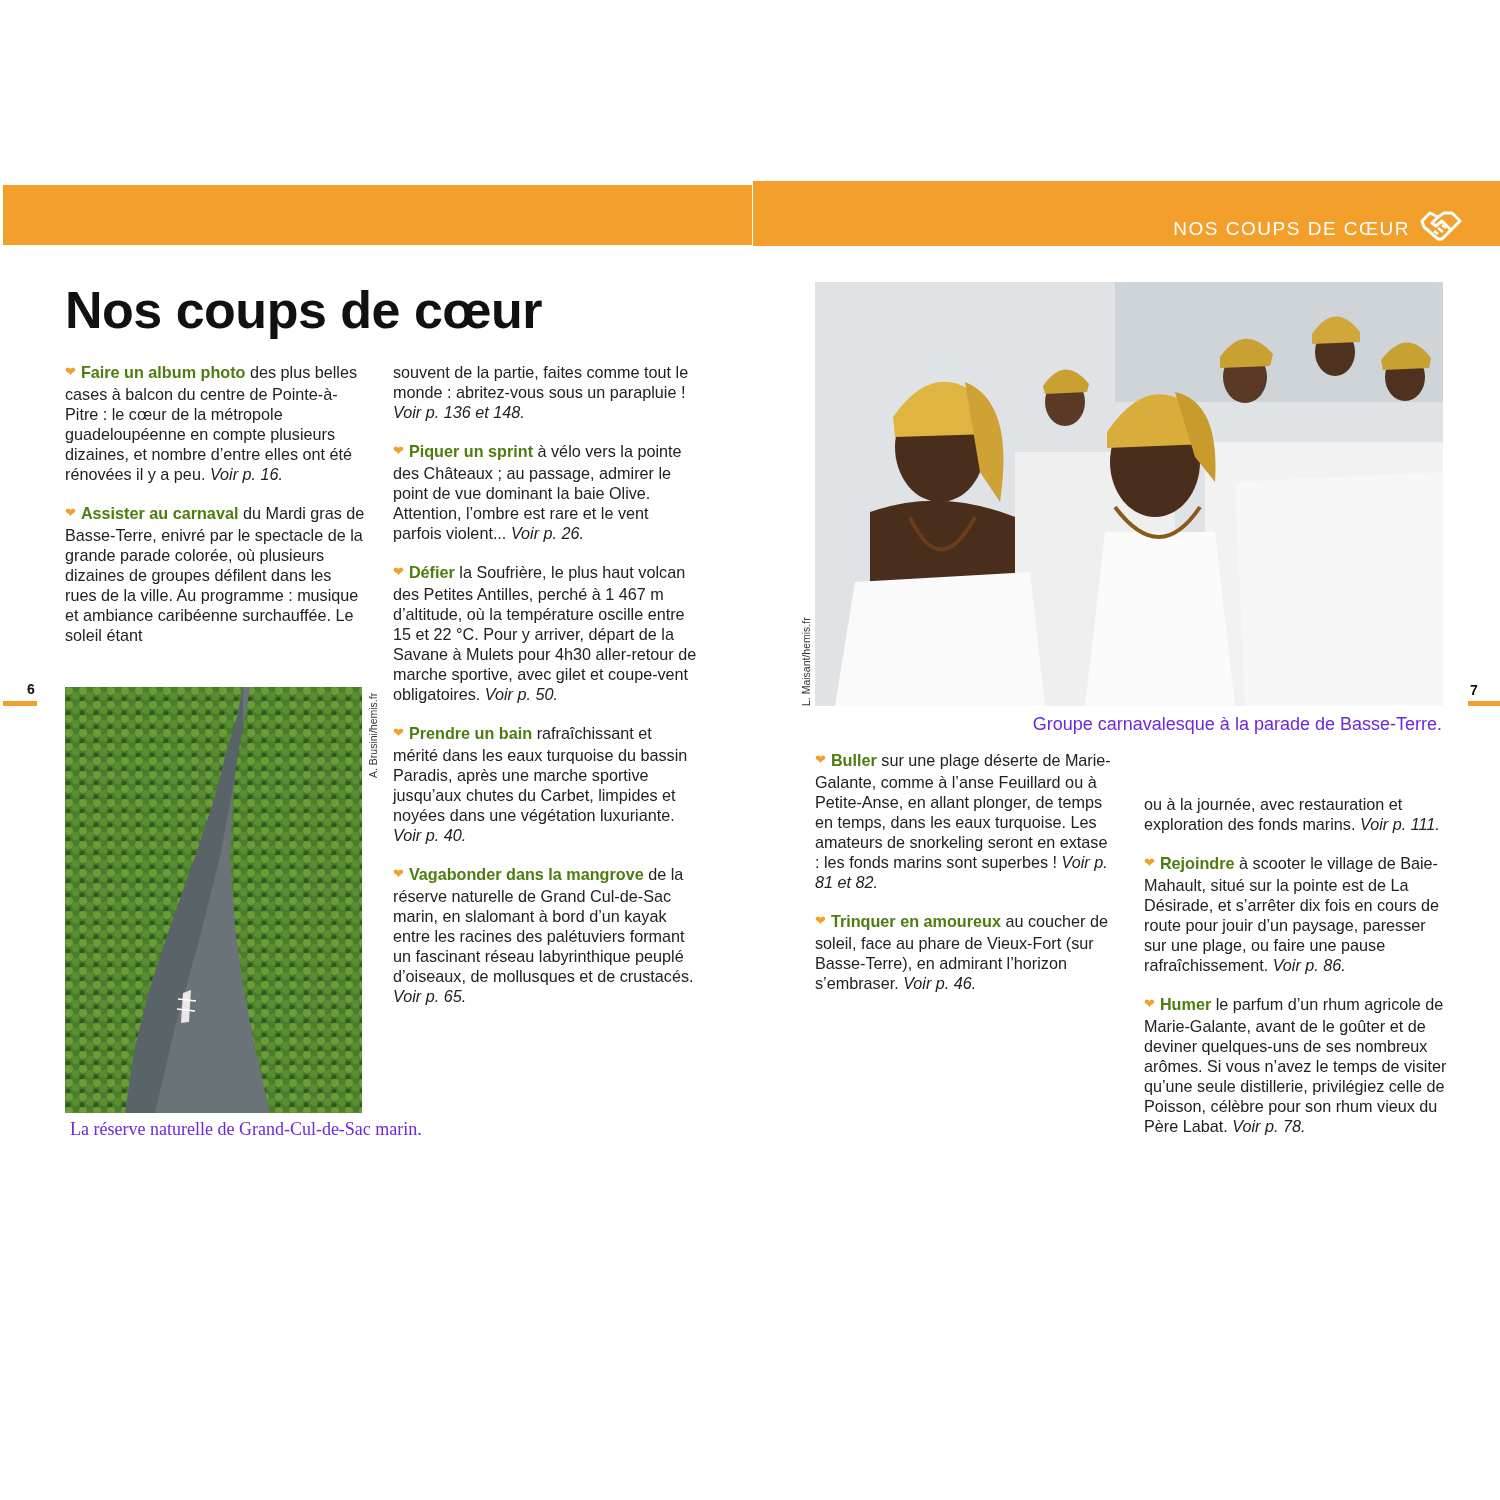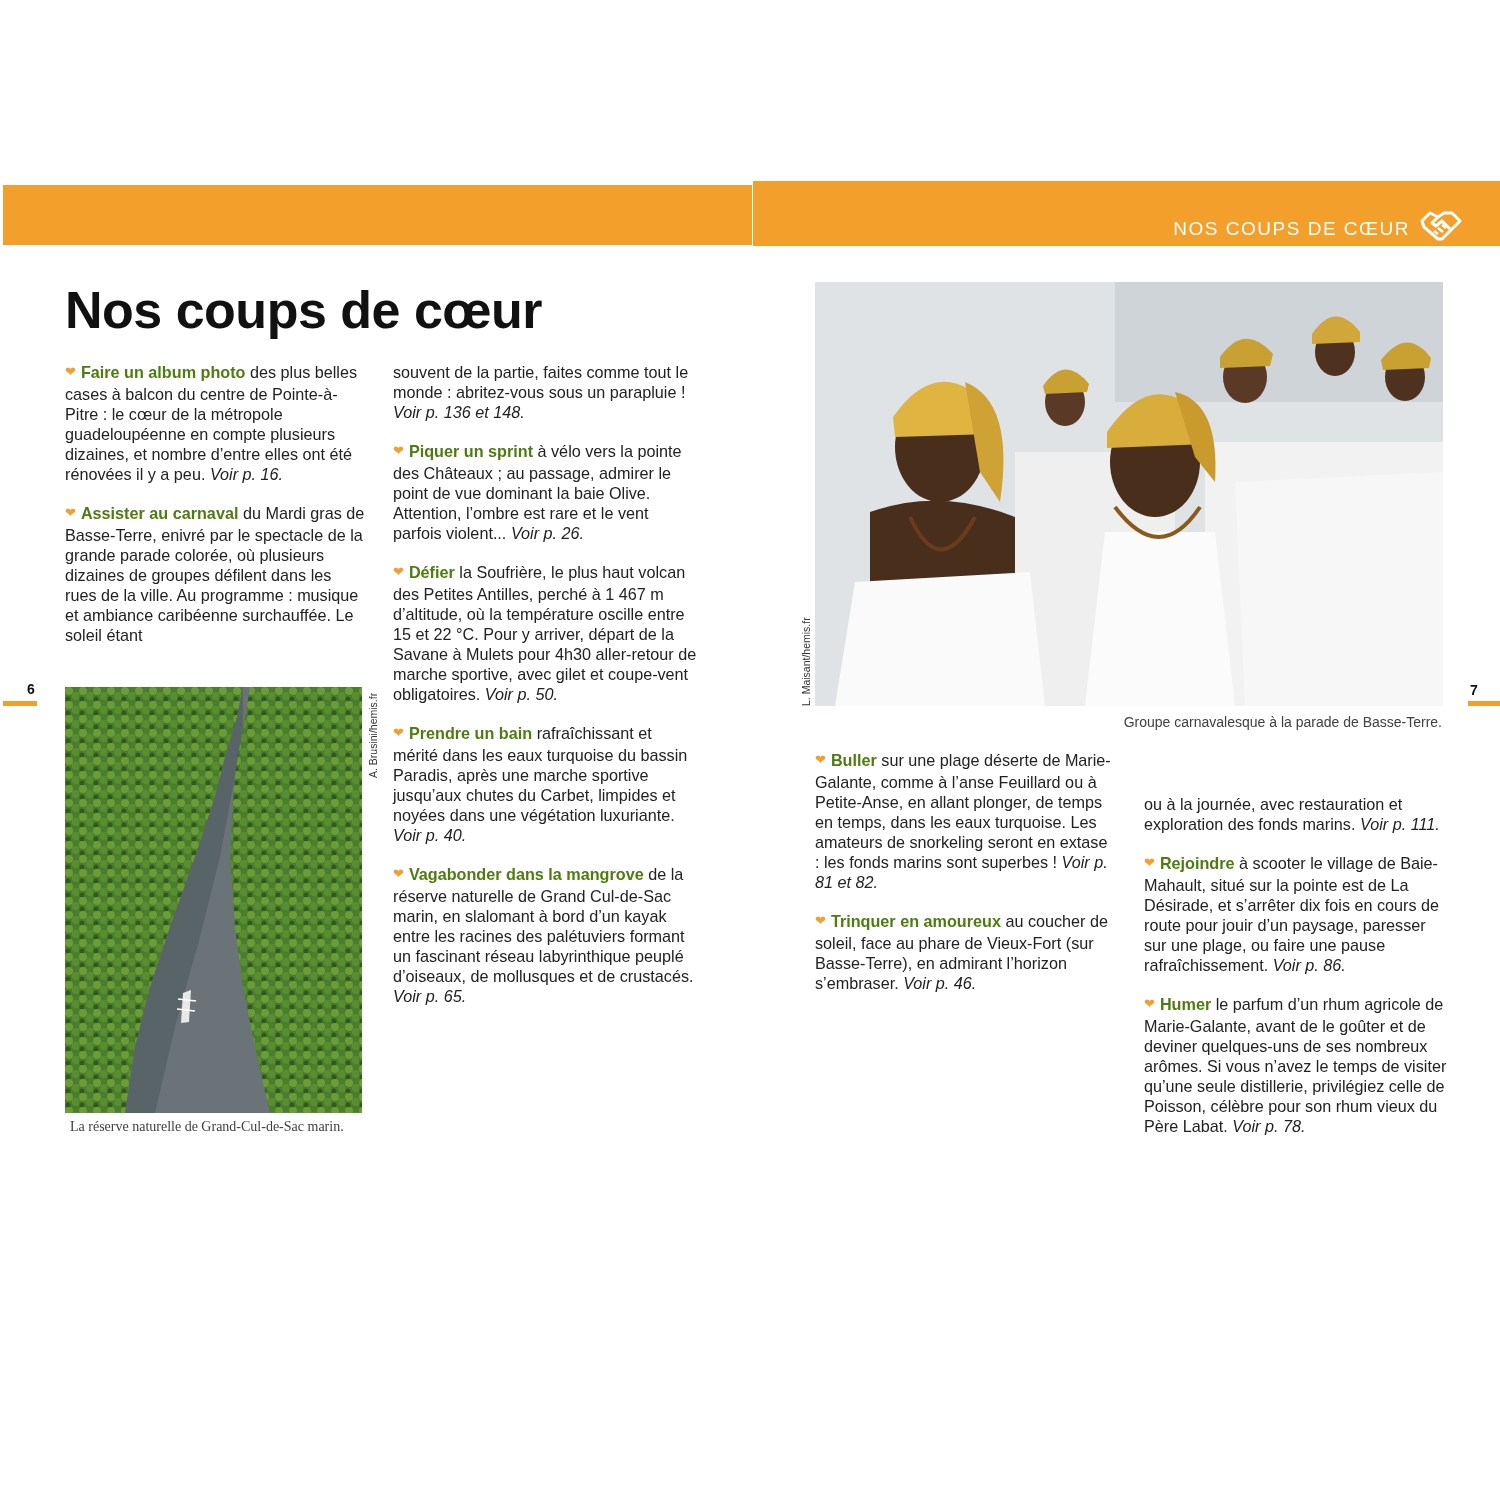--- a/index.html
+++ b/index.html
@@ -35,21 +35,21 @@
     .photo-mangrove { left: 65px; top: 687px; width: 297px; height: 426px; background: #3e6b2a; }
     .photo-carnival { left: 815px; top: 282px; width: 628px; height: 424px; background: #e9ecef; }
 
     .credit {
       position: absolute; font-size: 10.5px; color: #333;
       transform: rotate(-90deg); transform-origin: left top; white-space: nowrap;
     }
     .credit-1 { left: 367px; top: 778px; }
     .credit-2 { left: 800px; top: 706px; }
 
-    .caption { position: absolute; font-size: 14px; color: #404040; }
+    .caption { position: absolute; font-size: 18px; color: #6d28d9; }
     .caption-1 { left: 70px; top: 1119px; font-family: Liberation Serif, serif; }
     .caption-2 { right: 58px; top: 714px; text-align: right; }
 
     .page-num { position: absolute; font-size: 14px; font-weight: bold; color: #111; }
     .page-num-left { left: 27px; top: 681px; }
     .page-num-right { left: 1470px; top: 682px; }
     .page-tick { position: absolute; height: 5px; background: #f29f2c; }
     .tick-left { left: 3px; top: 701px; width: 34px; }
     .tick-right { left: 1468px; top: 701px; width: 32px; }
   </style>

